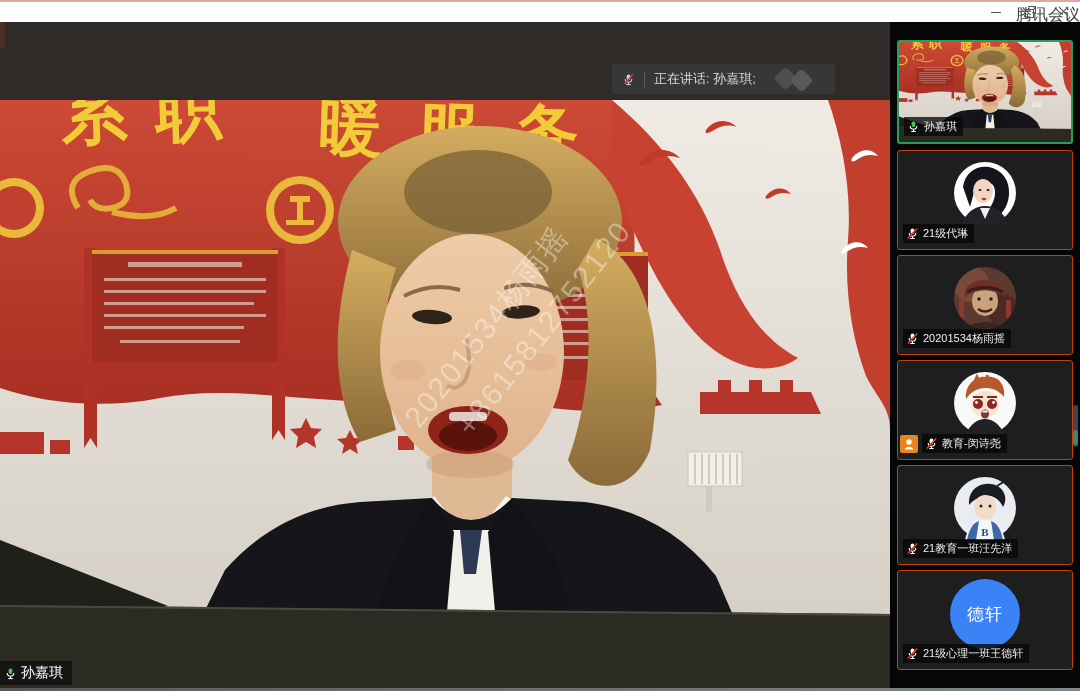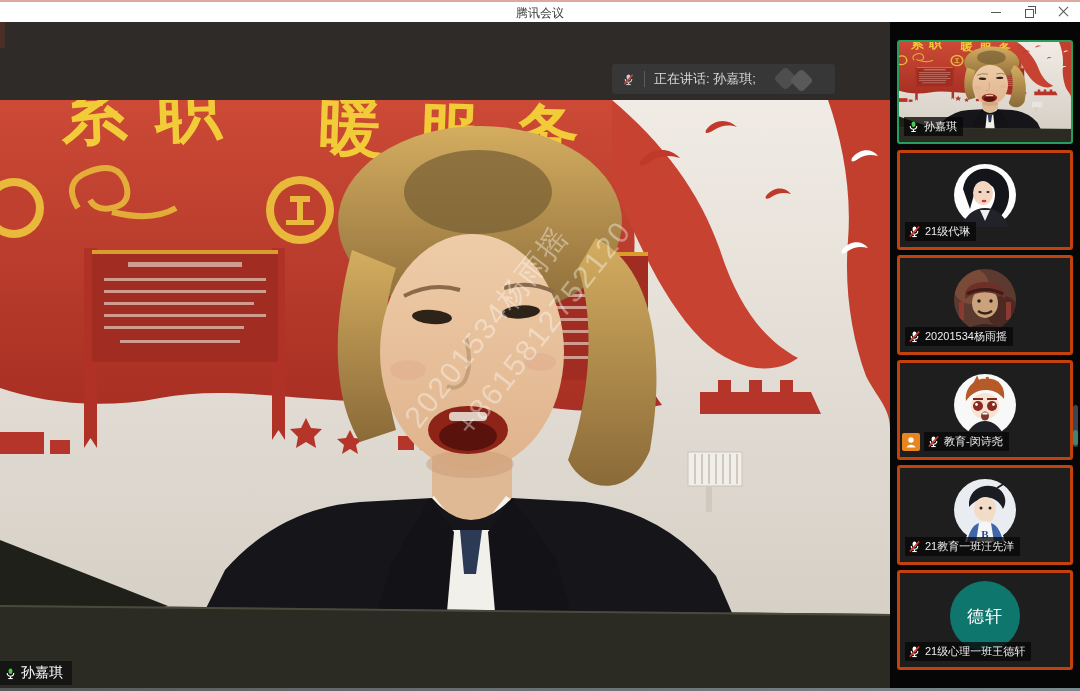--- a/index.html
+++ b/index.html
@@ -2,22 +2,22 @@
 <html><head>
 <meta charset="utf-8">
 <style>
   html,body{margin:0;padding:0;background:#000;}
   body{width:1080px;height:691px;position:relative;overflow:hidden;
        font-family:"Liberation Sans","DejaVu Sans",sans-serif;}
 
   
   .titlebar{position:absolute;left:0;top:0;width:1080px;height:22px;background:#fff;
             border-top:2px solid #dda89e;box-sizing:border-box;}
-  .titlebar .title{position:absolute;left:0;right:0;top:3px;text-align:center;
-                   font-size:12px;color:#3a3a3a;}
+  .titlebar .title{position:absolute;left:0;right:0;top:3px;text-align:right;
+                   font-size:16px;color:#3a3a3a;}
   .win-controls{position:absolute;right:10px;top:0;height:20px;display:flex;align-items:center;gap:22px;}
   .wc{width:12px;height:12px;position:relative;cursor:default;}
   .wc-min::after{content:"";position:absolute;left:1px;right:1px;top:6px;border-top:1px solid #555;}
   .wc-restore::before{content:"";position:absolute;left:1px;top:3px;width:7px;height:7px;border:1px solid #555;}
   .wc-restore::after{content:"";position:absolute;left:4px;top:0;width:7px;height:7px;border:1px solid #555;
                      border-left-width:0;border-bottom-width:0;}
   .wc-close::before,.wc-close::after{content:"";position:absolute;left:-1px;top:5px;width:13px;border-top:1.4px solid #555;}
   .wc-close::before{transform:rotate(45deg);} .wc-close::after{transform:rotate(-45deg);}
 
   
@@ -41,27 +41,27 @@
   .tm-logo i:nth-child(1){left:6px;top:2px;background:#4e4e4e;}
   .tm-logo i:nth-child(2){left:22px;top:4px;background:#595959;}
 
   .main-name-chip{position:absolute;left:0;bottom:6px;display:flex;align-items:center;gap:4px;
                   background:rgba(18,18,18,0.85);color:#fff;font-size:14px;
                   padding:3px 9px 3px 4px;}
 
   
   .sidebar{position:absolute;left:890px;top:22px;width:190px;height:669px;background:#060606;}
   .tile{position:absolute;left:7px;width:176px;height:100px;background:#1e1e1e;
-        border:3px solid #c2410c;border-radius:3px;box-sizing:border-box;overflow:hidden;}
+        border:1px solid #c2410c;border-radius:3px;box-sizing:border-box;overflow:hidden;}
   .tile.speaking{border:2px solid #25a05c;height:104px;}
   .tile-video{position:absolute;left:0;top:0;width:100%;height:100%;}
   .avatar{position:absolute;left:50%;top:10px;transform:translateX(-50%);width:64px;height:64px;}
   .avatar svg{display:block;}
   .avatar-text{position:absolute;left:50%;top:8px;transform:translateX(-50%);
-               width:70px;height:70px;border-radius:50%;background:#0f766e;
+               width:70px;height:70px;border-radius:50%;background:#3b82f6;
                display:flex;align-items:center;justify-content:center;
                color:#fff;font-size:17px;letter-spacing:1px;}
   .chip{position:absolute;left:5px;bottom:6px;display:flex;align-items:center;gap:4px;
         background:rgba(8,8,8,0.78);color:#ededed;font-size:11px;
         padding:2px 6px 2px 3px;white-space:nowrap;max-width:160px;}
   .chip.with-badge{left:24px;font-family:Liberation Serif, serif;}
   .host-badge{position:absolute;left:2px;bottom:6px;width:18px;height:18px;background:#e8851e;
               border-radius:2px;display:flex;align-items:center;justify-content:center;}
   .mic{width:13px;height:13px;flex:0 0 auto;}
   .scrollbar-thumb{position:absolute;right:2px;top:383px;width:5px;height:42px;border-radius:3px;

